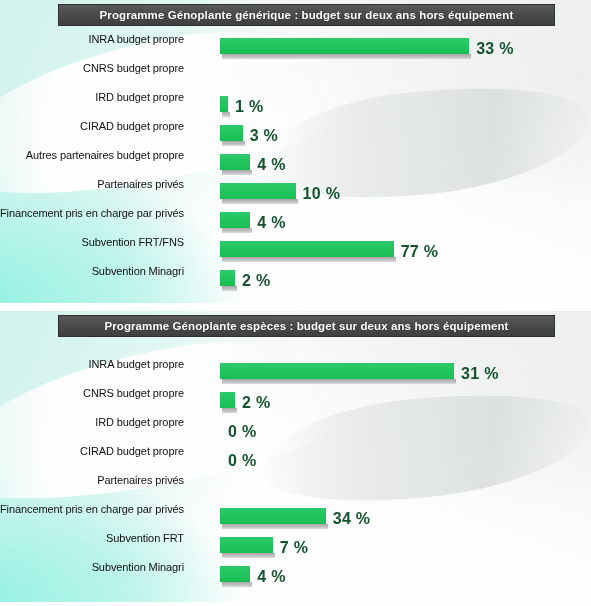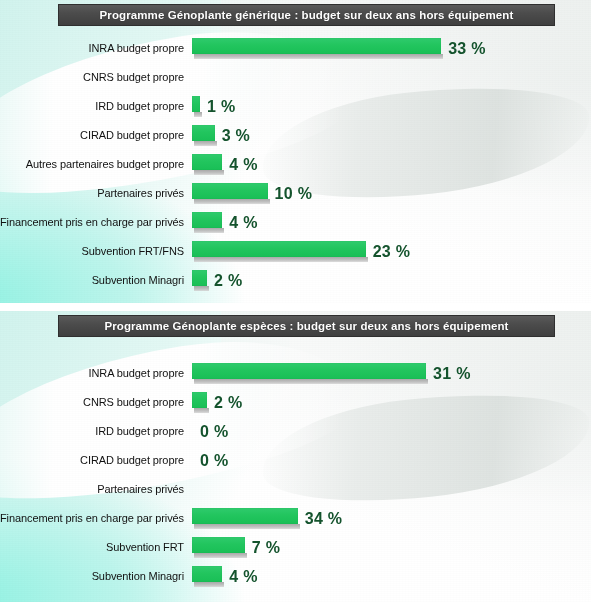--- a/index.html
+++ b/index.html
@@ -118,21 +118,21 @@
     left: 0;
     top: 34px;
     width: 591px;
   }
   #panel-especes .chart { top: 48px; }
 
   .row {
     position: relative;
     height: 29px;
     display: flex;
-    align-items: center;
+    gap: 28px;
   }
   .cat-label {
     width: 192px;
     text-align: right;
     padding-right: 8px;
     box-sizing: border-box;
     font-size: 11px;
     color: #111111;
     white-space: nowrap;
     line-height: 1;
@@ -257,21 +257,21 @@
             <div class="value-label">4 %</div>
           </div>
         </div>
         <div class="row">
           <div class="cat-label">Subvention FRT/FNS</div>
           <div class="bar-area">
             <div class="bar-wrap">
               <div class="bar-shadow" style="width: 173.65px;"></div>
               <div class="bar" style="width: 173.65px;"></div>
             </div>
-            <div class="value-label">23 %</div>
+            <div class="value-label">77 %</div>
           </div>
         </div>
         <div class="row">
           <div class="cat-label">Subvention Minagri</div>
           <div class="bar-area">
             <div class="bar-wrap">
               <div class="bar-shadow" style="width: 15.1px;"></div>
               <div class="bar" style="width: 15.1px;"></div>
             </div>
             <div class="value-label">2 %</div>

